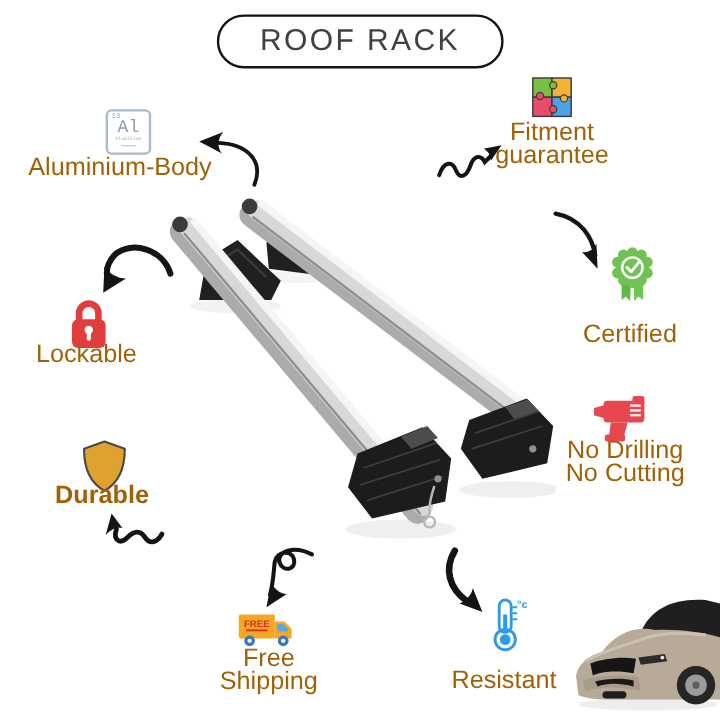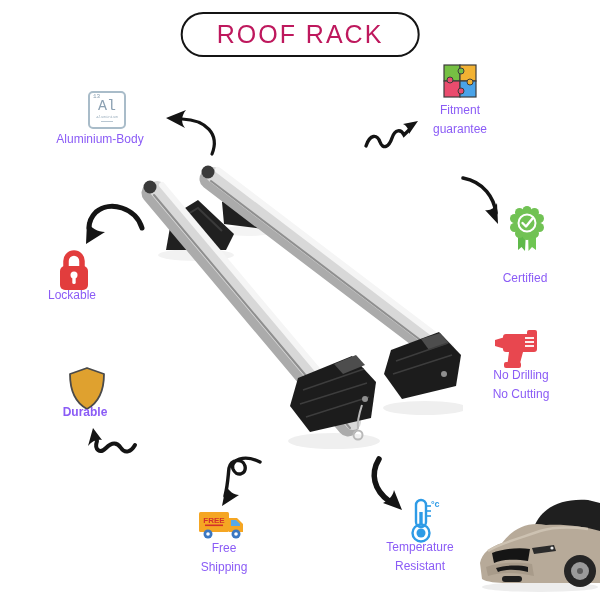--- a/index.html
+++ b/index.html
@@ -4,24 +4,24 @@
 <style>
   html,body{margin:0;padding:0;}
   body{
     width:600px;height:600px;background:#ffffff;position:relative;overflow:hidden;
     font-family:"Liberation Sans", sans-serif;
   }
   .abs{position:absolute;}
   .title-pill{
     position:absolute;left:50%;top:12px;transform:translateX(-50%);
     border:2.5px solid #141414;border-radius:26px;padding:6px 34px;
-    font-size:25px;letter-spacing:2px;color:#be185d;font-weight:500;white-space:nowrap;
+    font-size:25px;letter-spacing:2px;color:#404040;font-weight:500;white-space:nowrap;
   }
   .label{
-    position:absolute;color:#8b5cf6;font-size:12px;line-height:19px;text-align:center;
+    position:absolute;color:#a16207;font-size:21px;line-height:19px;text-align:center;
   }
   .al-tile{
     position:absolute;width:34px;height:34px;border:2px solid #a9bcc9;border-radius:5px;
     color:#8ba0b2;box-sizing:content-box;font-family:Liberation Mono, monospace;
   }
   .al-num{position:absolute;top:1px;left:3px;font-size:6px;line-height:6px;}
   .al-sym{display:block;text-align:center;font-size:15px;margin-top:5px;font-weight:500;}
   .al-name{display:block;text-align:center;font-size:4px;line-height:5px;color:#9db0bf;}
   .al-bar{display:block;width:12px;height:1px;background:#b9c7d2;margin:1px auto 0;}
   svg{display:block;}
@@ -182,21 +182,21 @@
   <rect x="16" y="4" width="10" height="27" rx="5" fill="none" stroke="#2e9be6" stroke-width="2.4"></rect>
   <line x1="21" y1="16" x2="21" y2="29" stroke="#2e9be6" stroke-width="3.4"></line>
   <circle cx="21" cy="37" r="8.5" fill="none" stroke="#2e9be6" stroke-width="2.4"></circle>
   <circle cx="21" cy="37" r="4.5" fill="#2e9be6"></circle>
   <line x1="27" y1="10" x2="31" y2="10" stroke="#2e9be6" stroke-width="1.6"></line>
   <line x1="27" y1="15" x2="31" y2="15" stroke="#2e9be6" stroke-width="1.6"></line>
   <line x1="27" y1="20" x2="31" y2="20" stroke="#2e9be6" stroke-width="1.6"></line>
   <text x="31" y="11" font-size="9" font-weight="bold" fill="#2e9be6" font-family="Liberation Sans, sans-serif">°c</text>
 </svg>
 <div class="label" style="left:348px;top:538px;width:144px;">
-  <span>Temperature</span><br>
+  <br>
   <span>Resistant</span>
 </div>
 
 <svg class="abs" style="left:160px;top:108px;" width="60" height="50" viewBox="0 0 60 50">
   <path d="M52,46 C60,26 46,12 22,11" stroke="#141414" stroke-width="3.2" fill="none" stroke-linecap="round"></path>
   <path d="M6,10 L26,2 C21,8 21,15 25,20 Z" fill="#141414"></path>
 </svg>
 
 <svg class="abs" style="left:362px;top:114px;" width="66" height="38" viewBox="0 0 66 38">
   <path d="M4,32 C8,20 15,20 18,28 C21,36 27,33 30,24 C33,15 39,15 42,21 L47,16" stroke="#141414" stroke-width="3.4" fill="none" stroke-linecap="round"></path>

